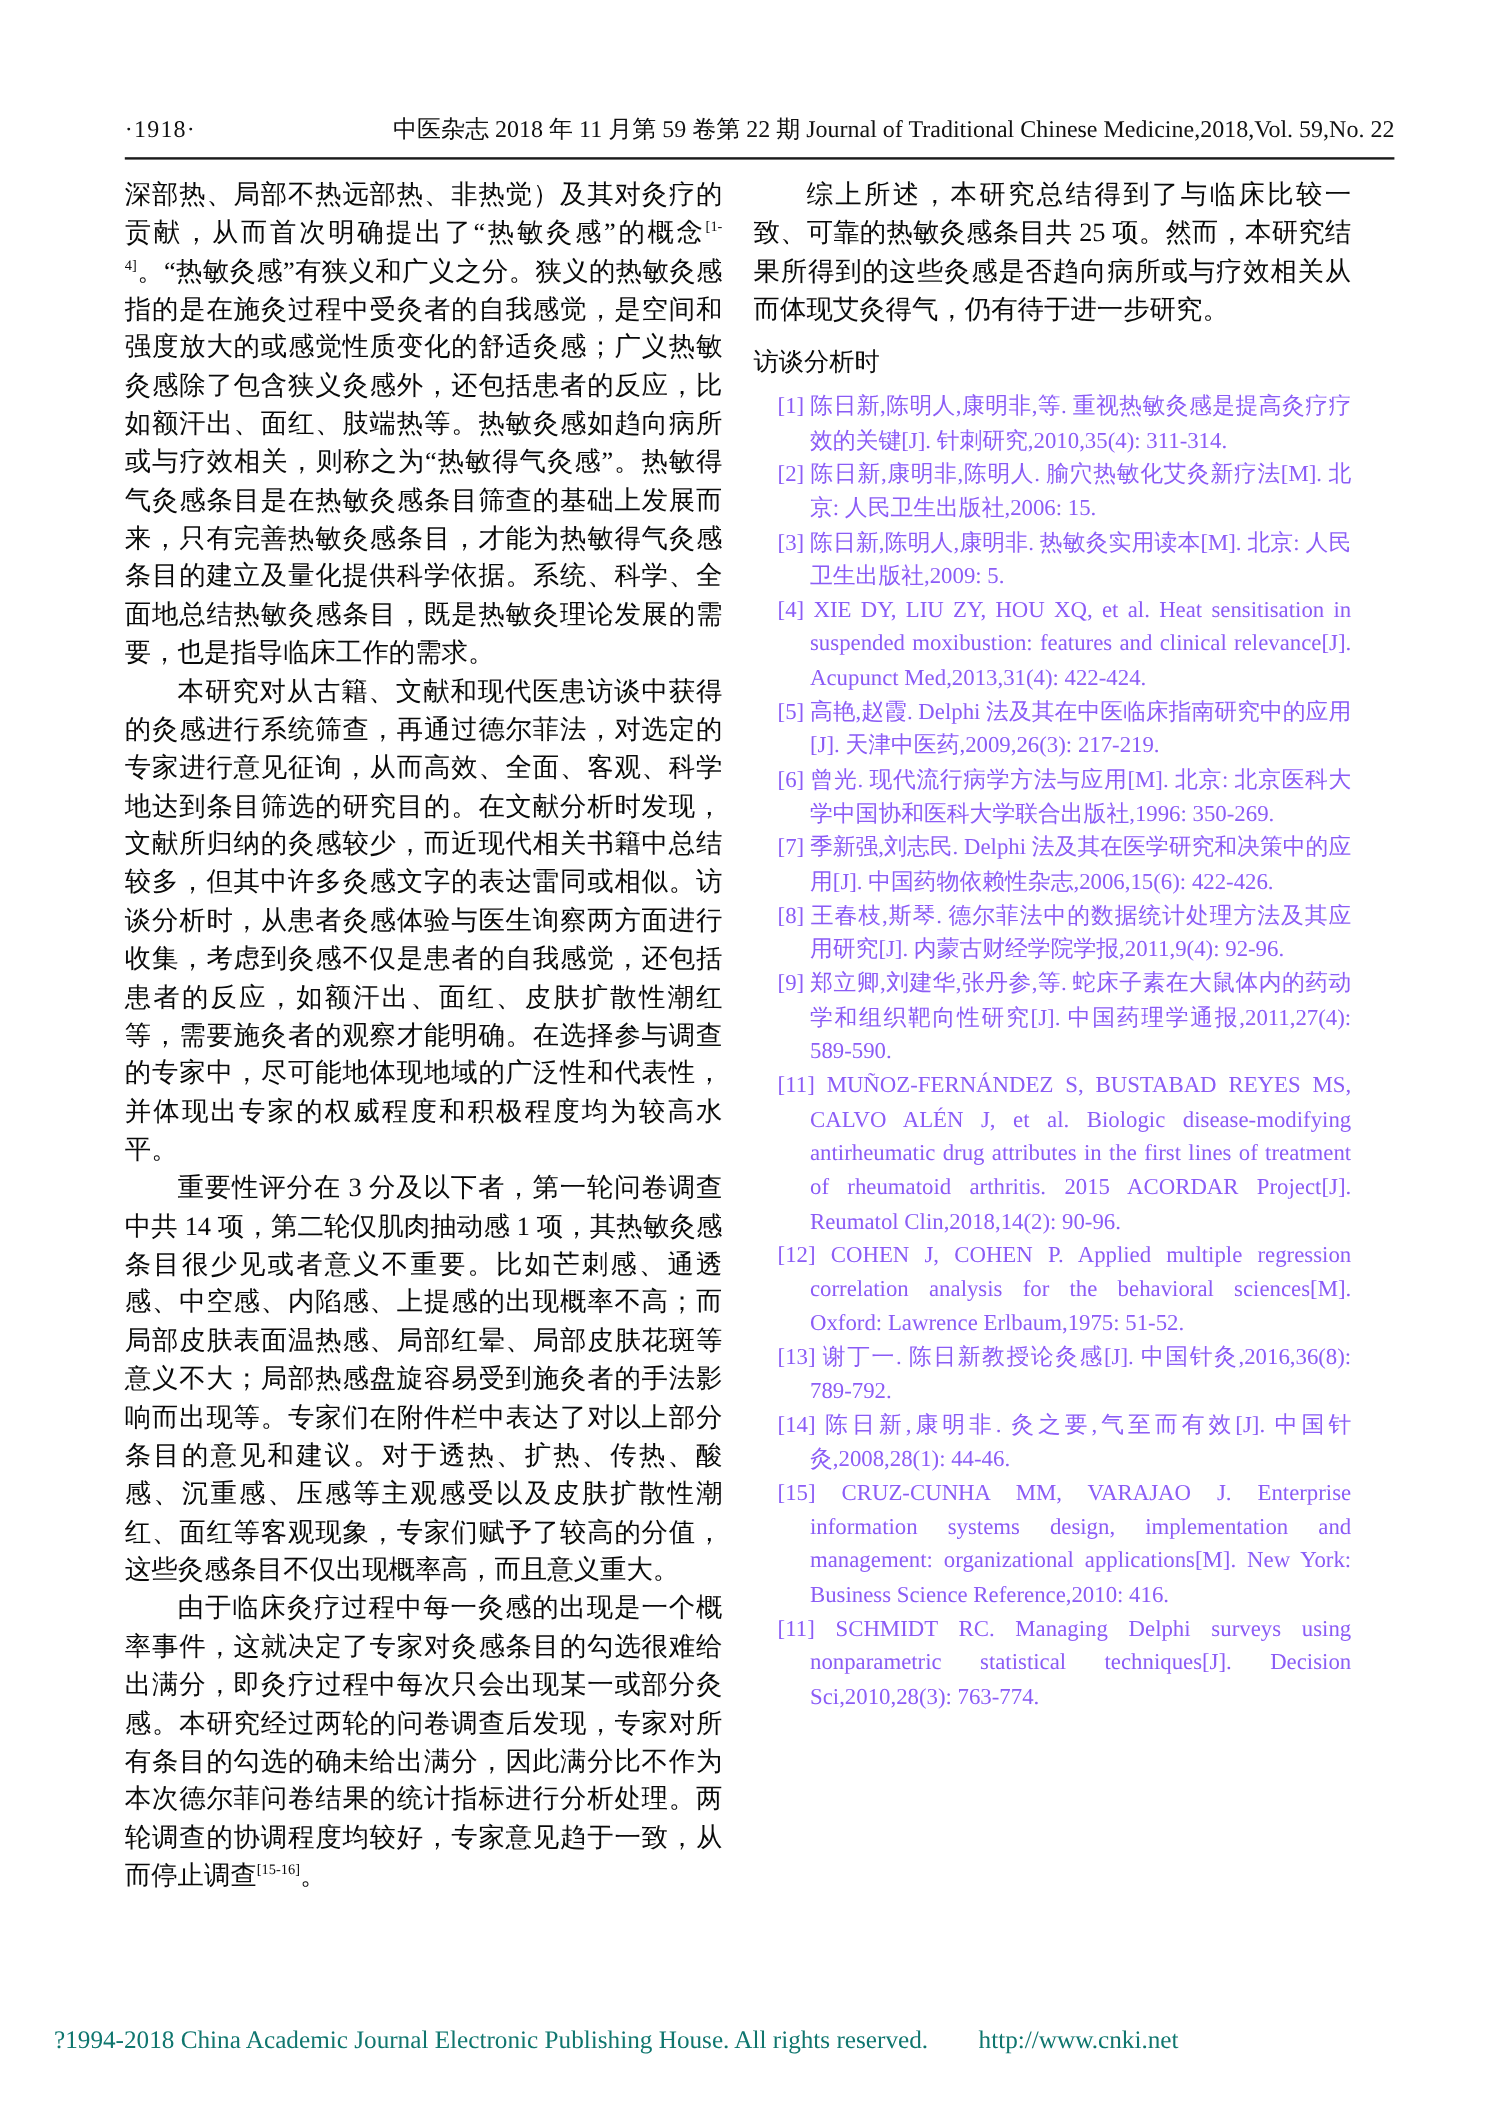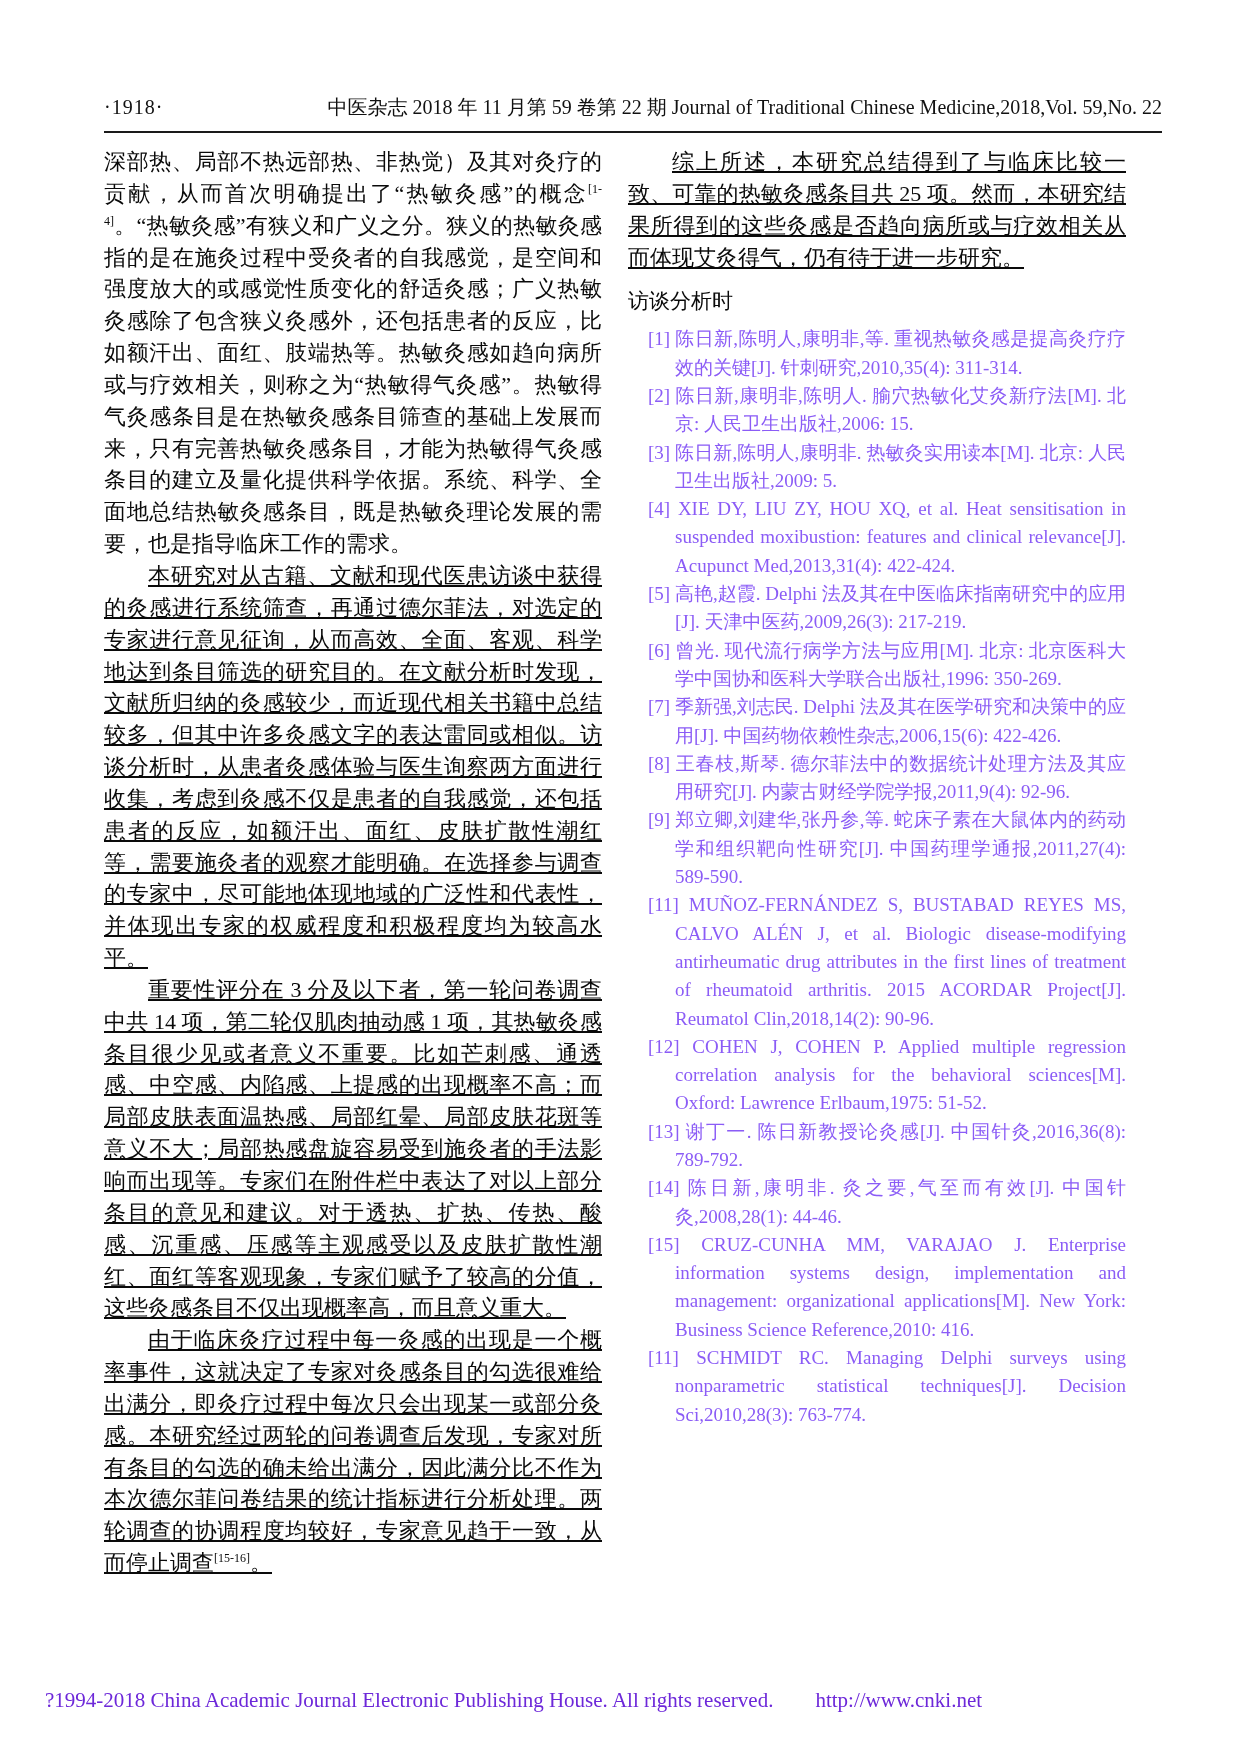--- a/index.html
+++ b/index.html
@@ -40,21 +40,21 @@
     display: flex;
     gap: 26px;
   }
   .col { width: 498px; }
   .para {
     font-size: 22px;
     line-height: 31.85px;
     text-align: justify;
     color: #0a0a0a;
   }
-  .para.indent { text-indent: 2em; text-decoration: underline; }
+  .para.indent { text-indent: 2em; }
   sup {
     font-size: 12px;
     line-height: 0;
     vertical-align: super;
   }
   .ref-heading {
     margin-top: 13px;
     margin-bottom: 9px;
     font-size: 21px;
     font-weight: normal;
@@ -70,21 +70,21 @@
     text-indent: -27px;
     color: #8b5cf6;
     margin-left: 20px;
   }
   .footer {
     position: absolute;
     top: 1688px;
     left: 45px;
     width: 1150px;
     font-size: 21px;
-    color: #6d28d9;
+    color: #0f766e;
     white-space: nowrap;
   }
   .footer-url { margin-left: 42px; }
 </style>
 </head>
 <body>
 
 <div class="page">
 
   <div class="header">

